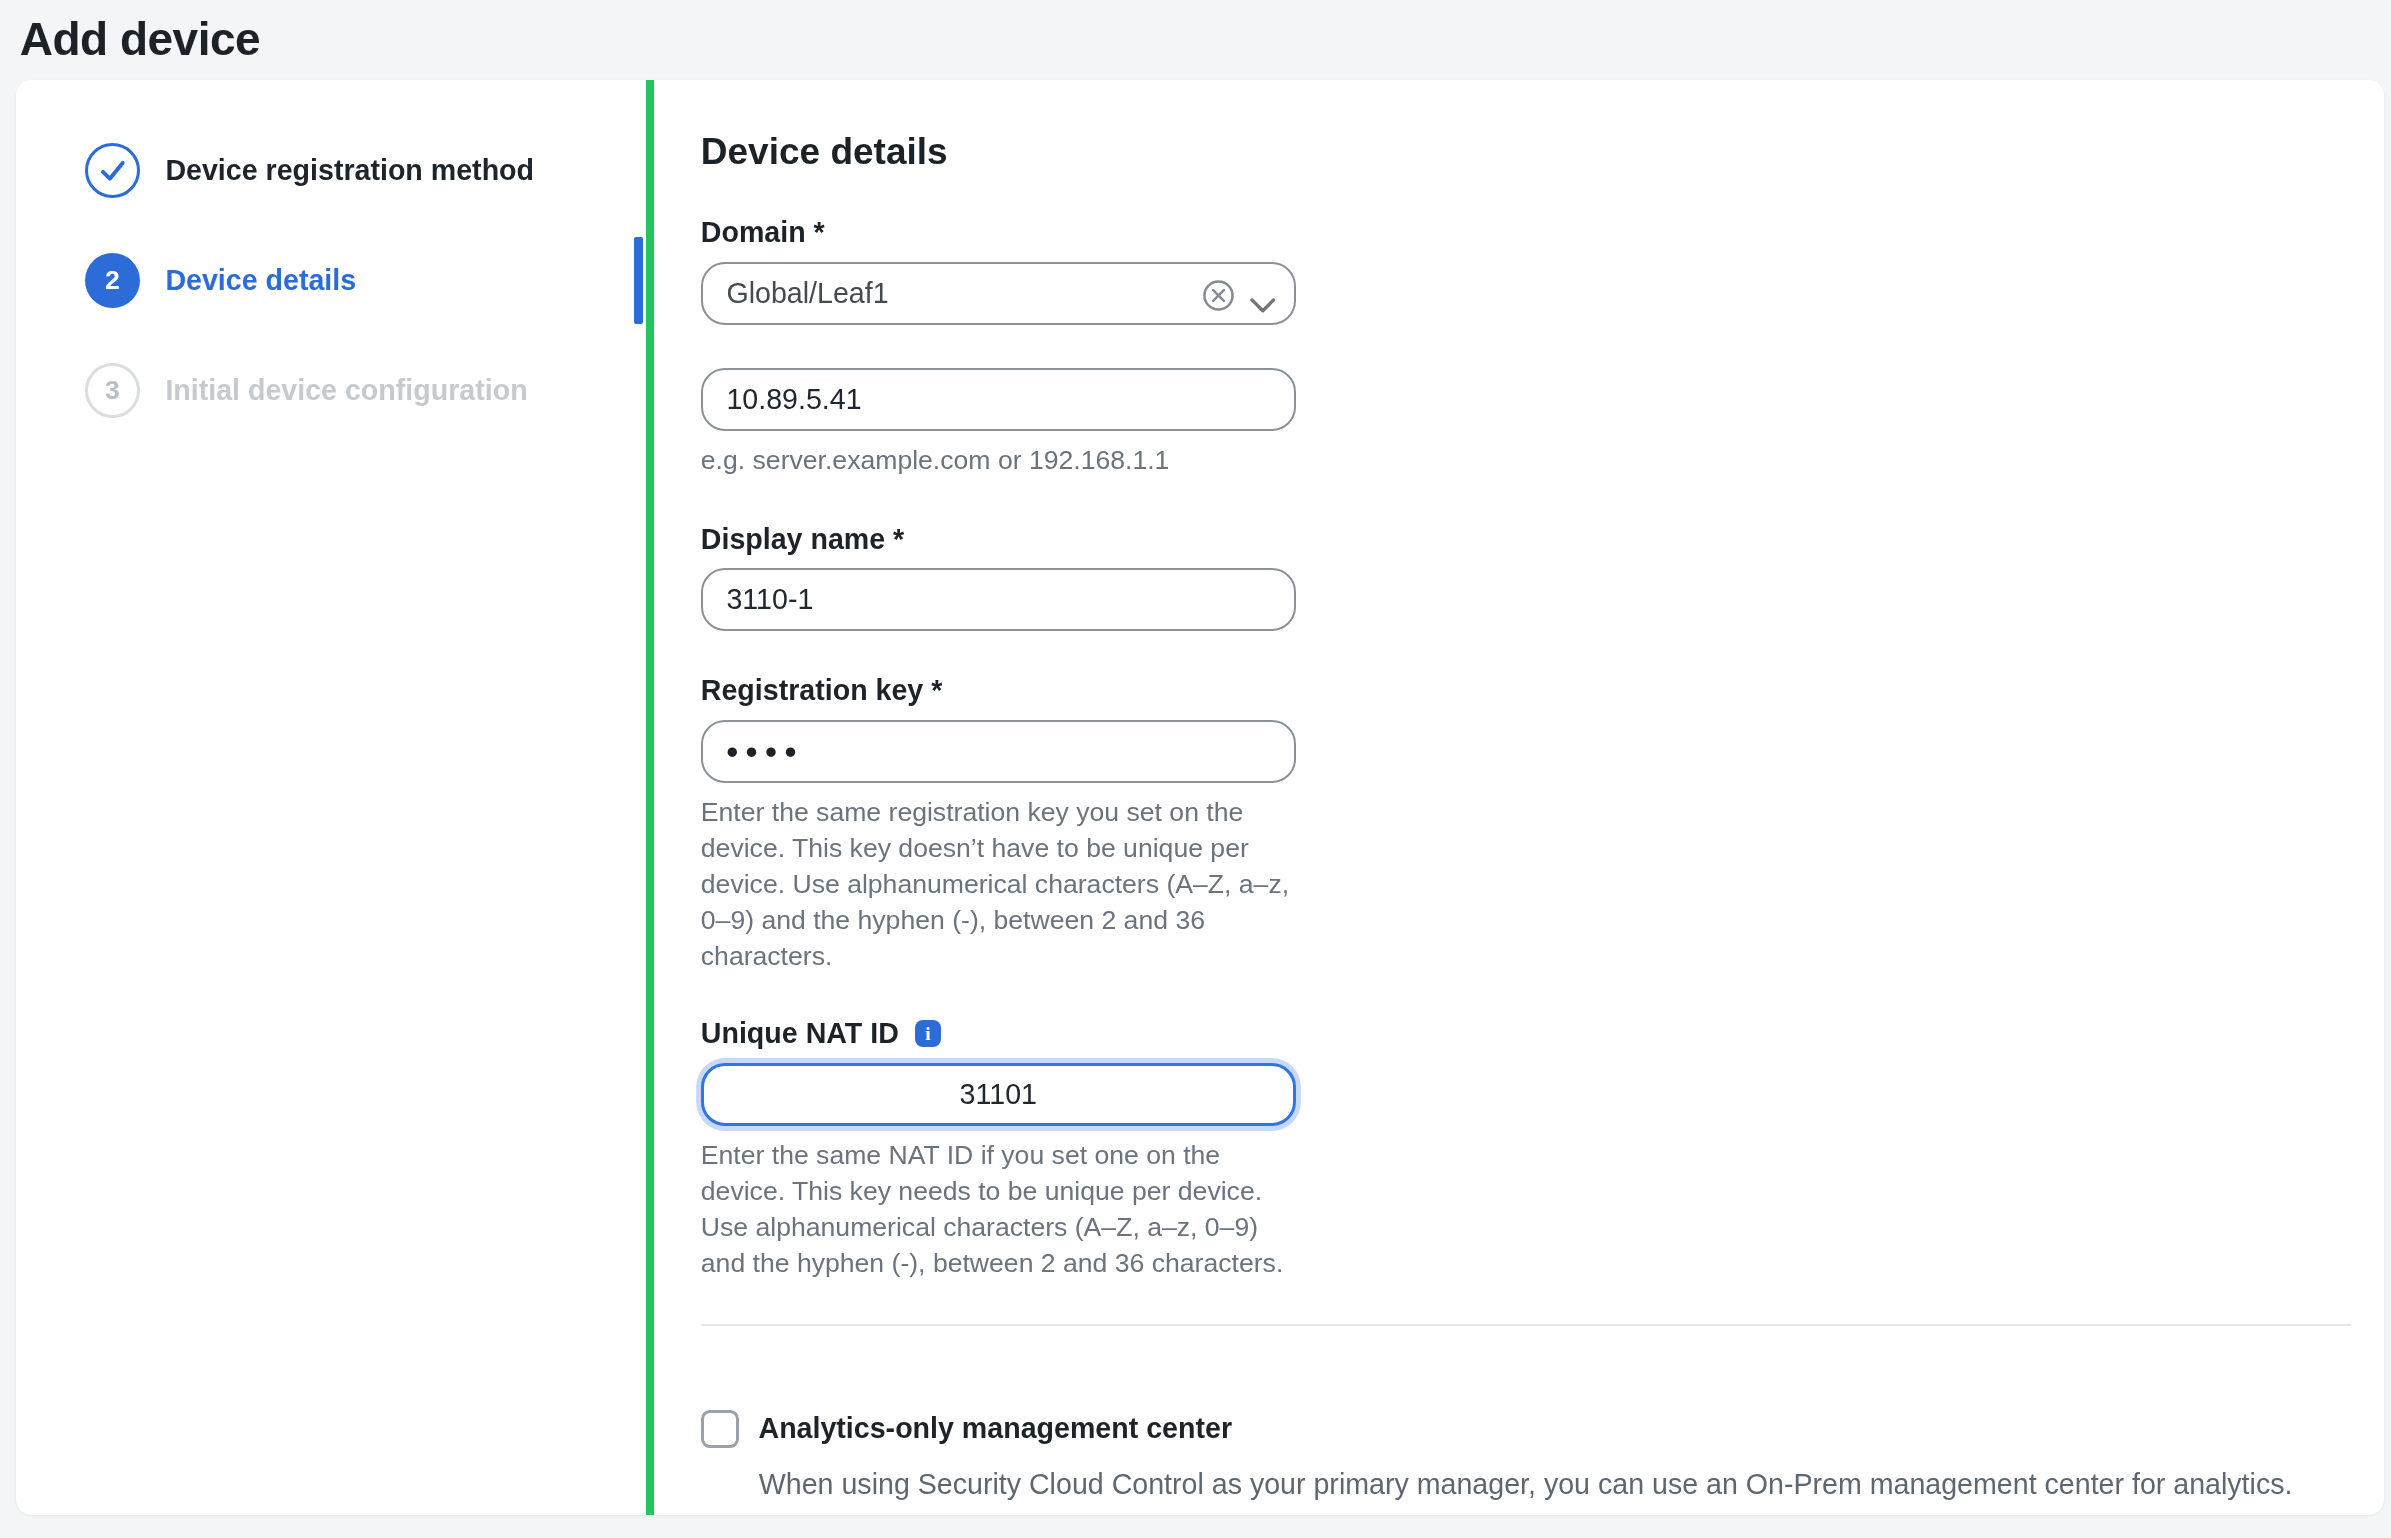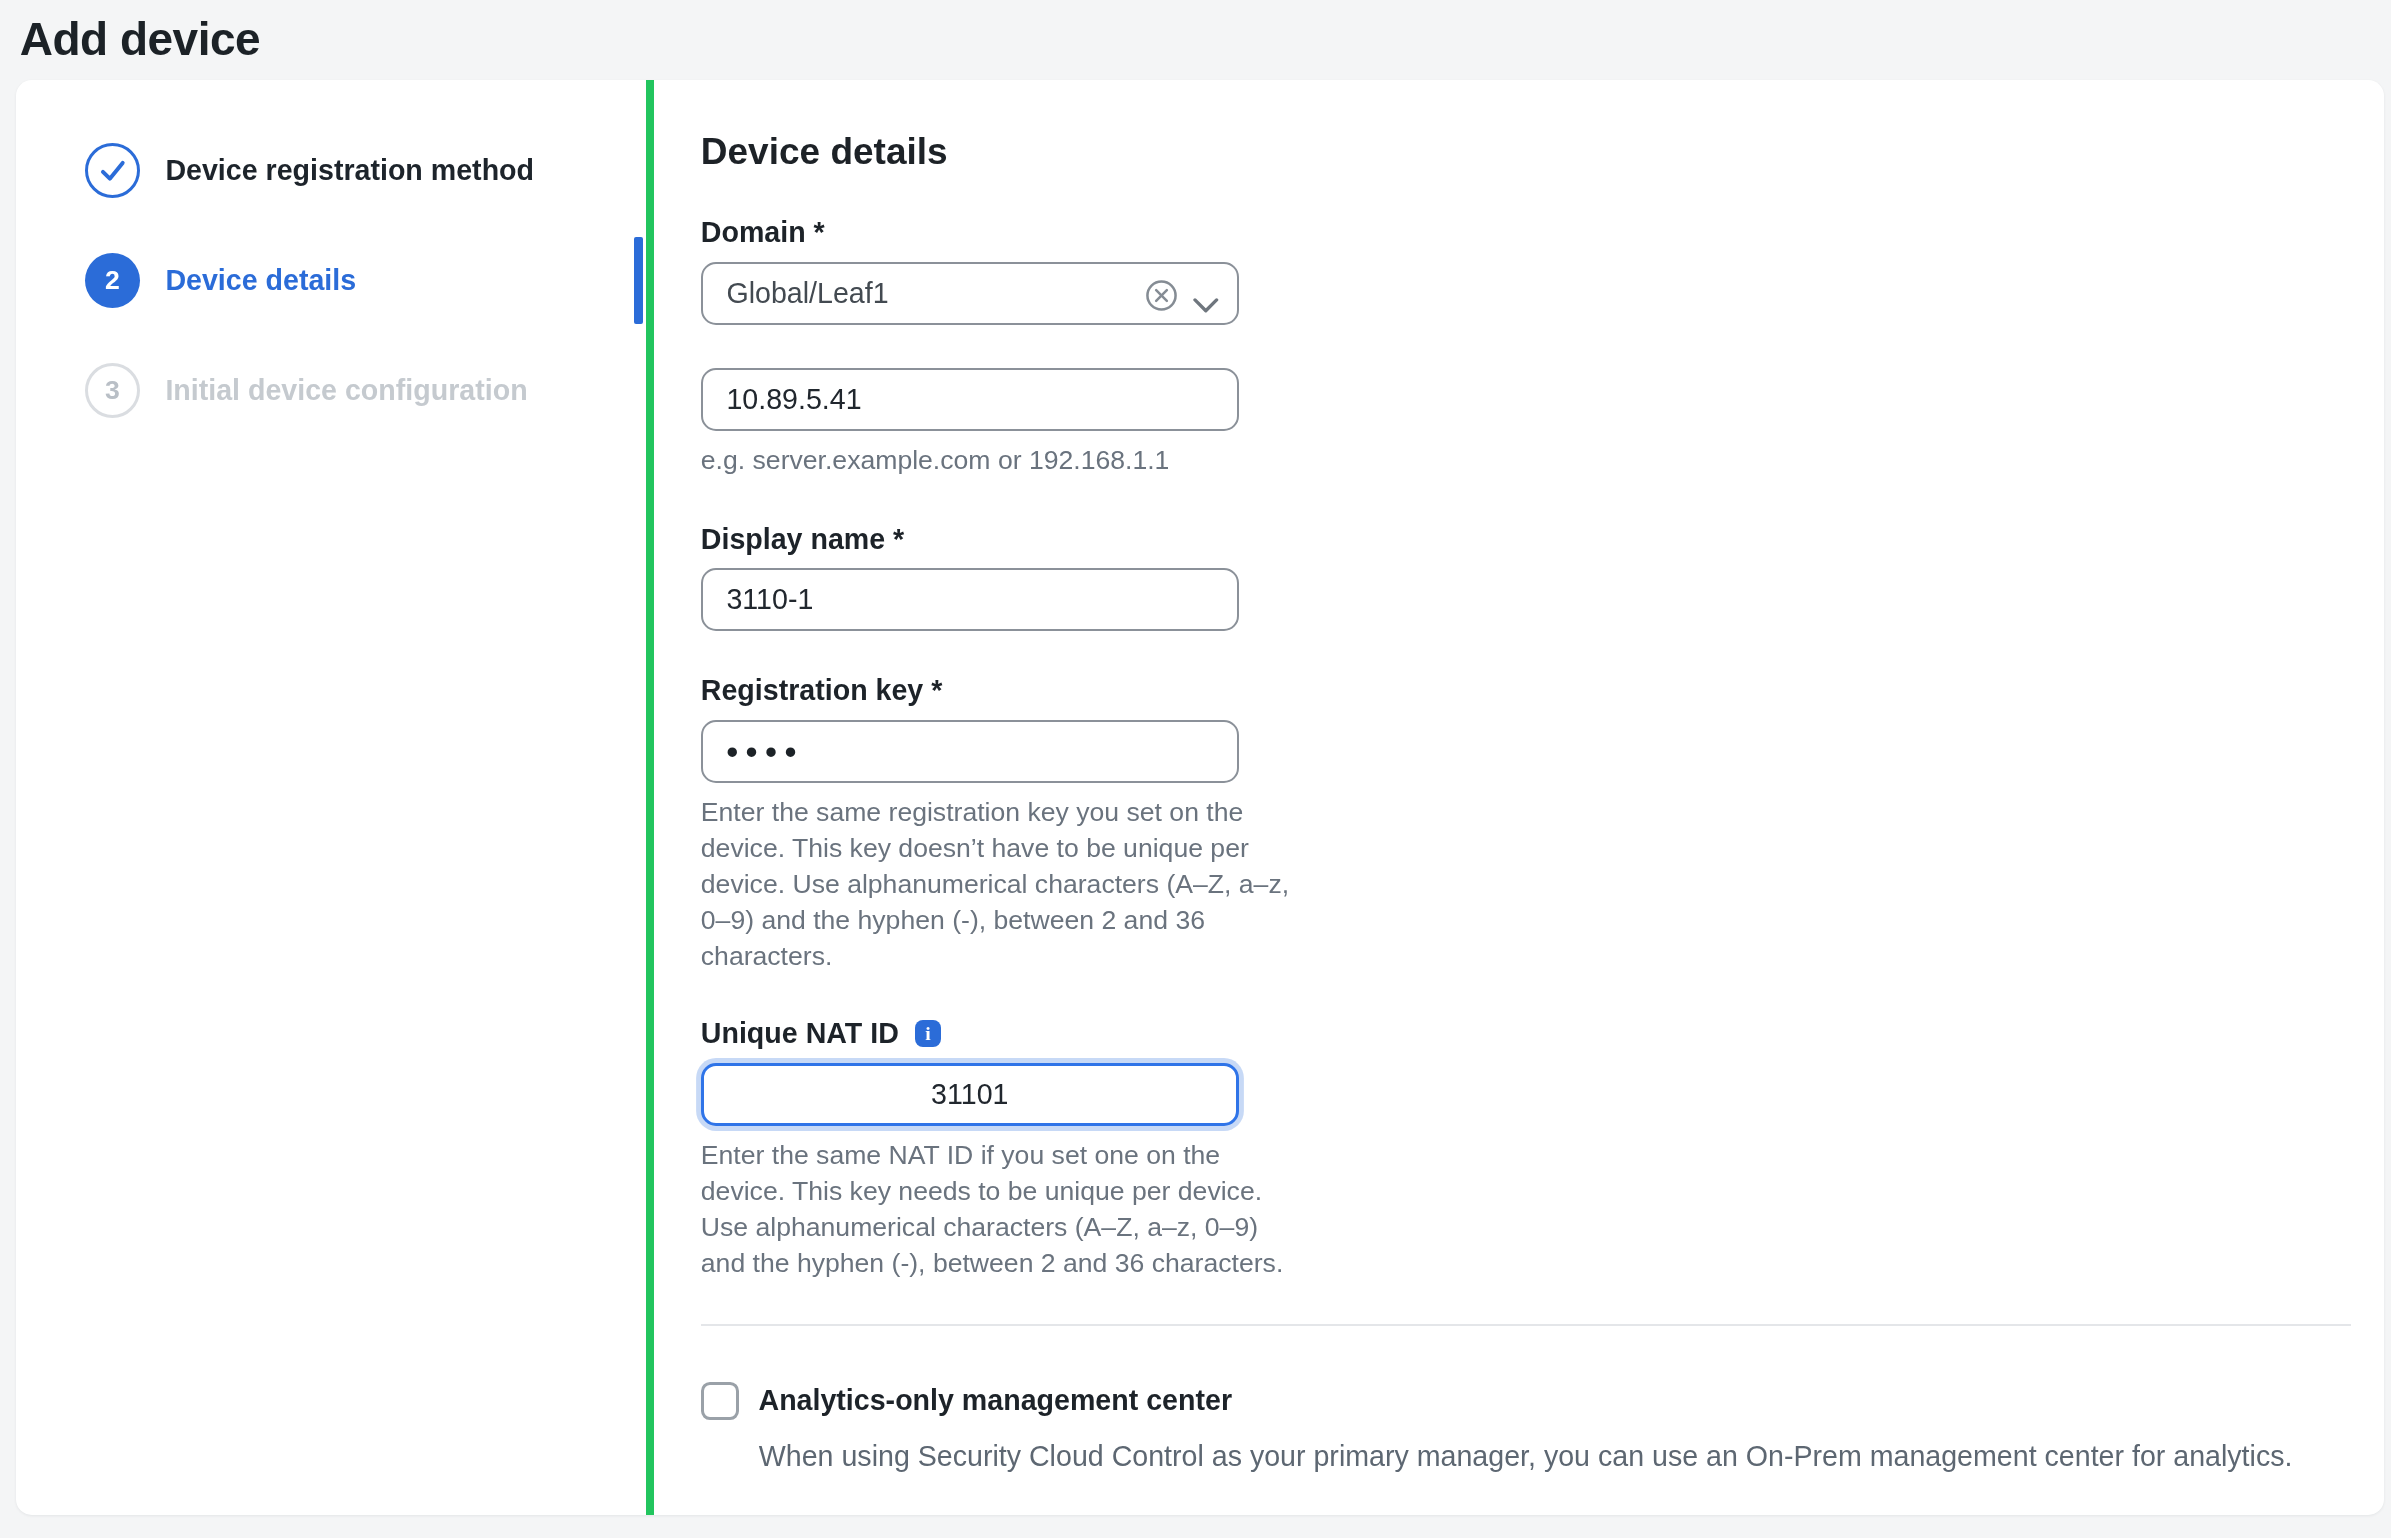--- a/index.html
+++ b/index.html
@@ -59,22 +59,22 @@
     padding: 51px 33px 0 47px;
   }
   .form-heading { font-size: 37px; font-weight: 700; color: #1d2227; margin-bottom: 43px; }
   .group { margin-bottom: 43px; width: 595px; }
   .field-label {
     display: flex; align-items: center;
     font-size: 28.6px; font-weight: 700; color: #1d2329;
     margin-bottom: 12.8px;
   }
   .text-input, .select-box {
-    width: 538px; height: 63px;
-    border: 2px solid #8b9199; border-radius: 15px;
+    width: 595px; height: 63px;
+    border: 2px solid #8b9199; border-radius: 24px;
     background: #fff;
     font-size: 28.6px; color: #21272e;
     padding: 0 23.6px;
     font-family: "Liberation Sans", "DejaVu Sans", sans-serif;
     outline: none;
   }
   .select-box {
     display: flex; align-items: center;
     position: relative; cursor: pointer;
     color: #434a51;
@@ -87,21 +87,21 @@
     box-shadow: 0 0 0 4.9px rgba(130,170,235,0.45);
     text-align: center;
   }
   .text-input.password { font-size: 33px; letter-spacing: 7.9px; font-weight: 700; color: #1c2227; }
   .helper {
     margin-top: 10.8px; width: 603px;
     font-size: 26.6px; line-height: 36px; color: #6a737e;
   }
   .divider { height: 2px; background: #e4e6e9; margin-top: 1px; }
   
-  .analytics { margin-top: 56px; }
+  .analytics { margin-top: 84px; }
   .checkbox-row { display: flex; align-items: center; }
   .checkbox {
     width: 38px; height: 38px; flex: none;
     border: 3px solid #9aa1a8; border-radius: 8.9px; background: #fff;
     cursor: pointer;
   }
   .checkbox-label { margin-left: 19.7px; font-size: 28.6px; font-weight: 700; color: #1d2329; }
   .analytics-desc {
     margin: 20.7px 0 0 58px;
     font-size: 28.6px; color: #5d6772; white-space: nowrap;

